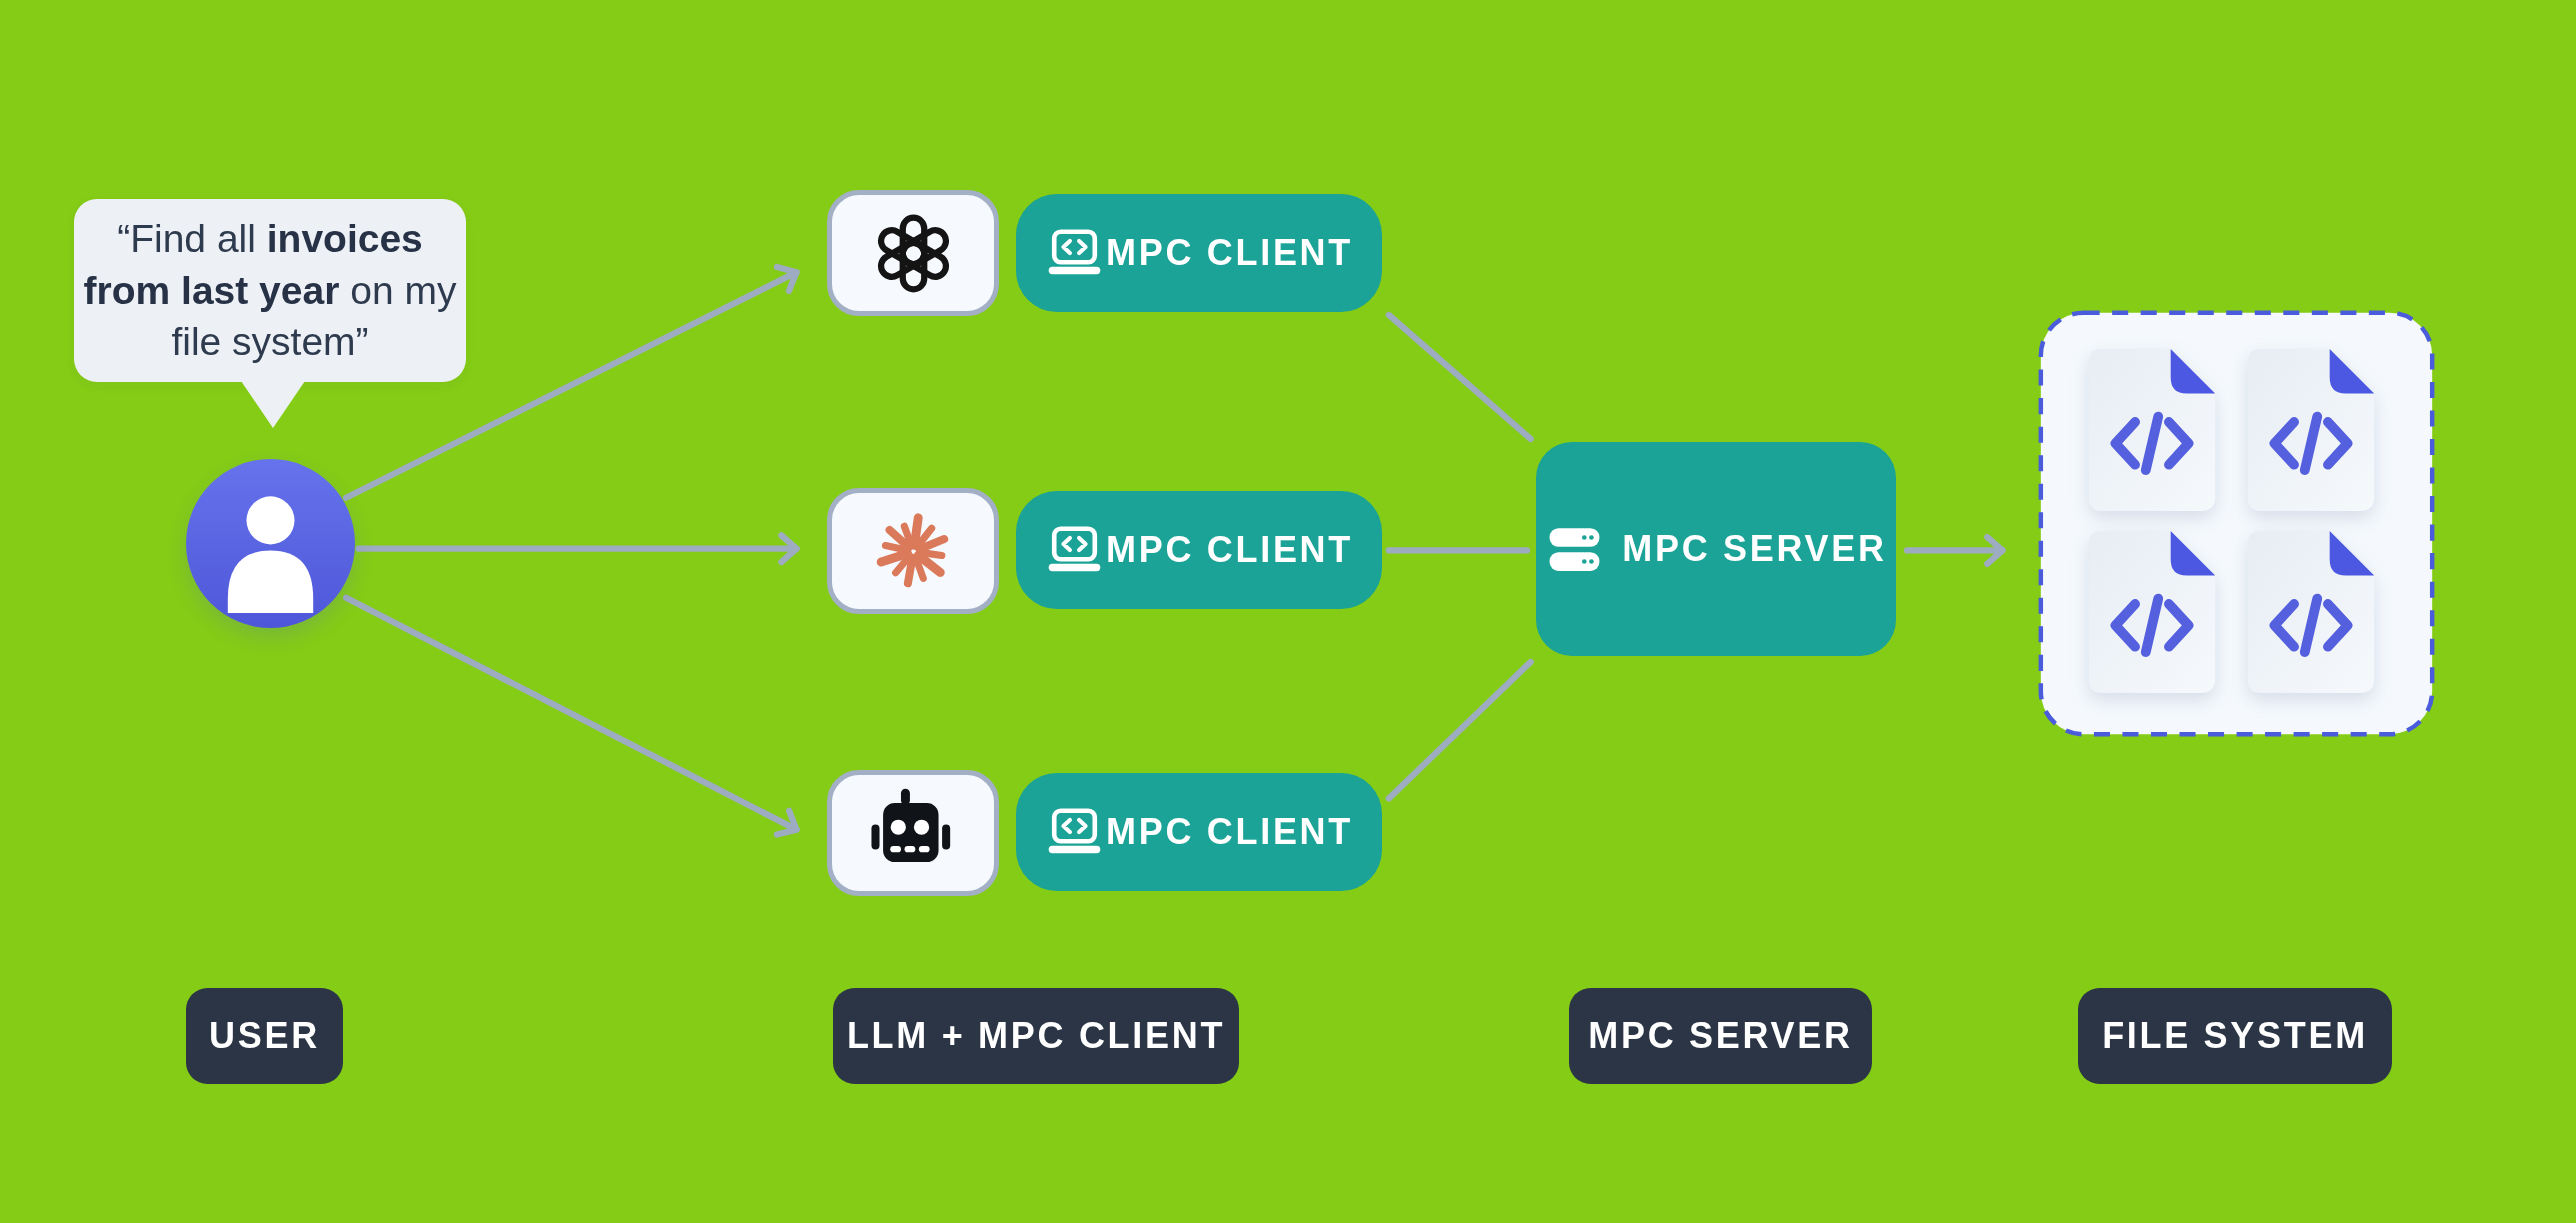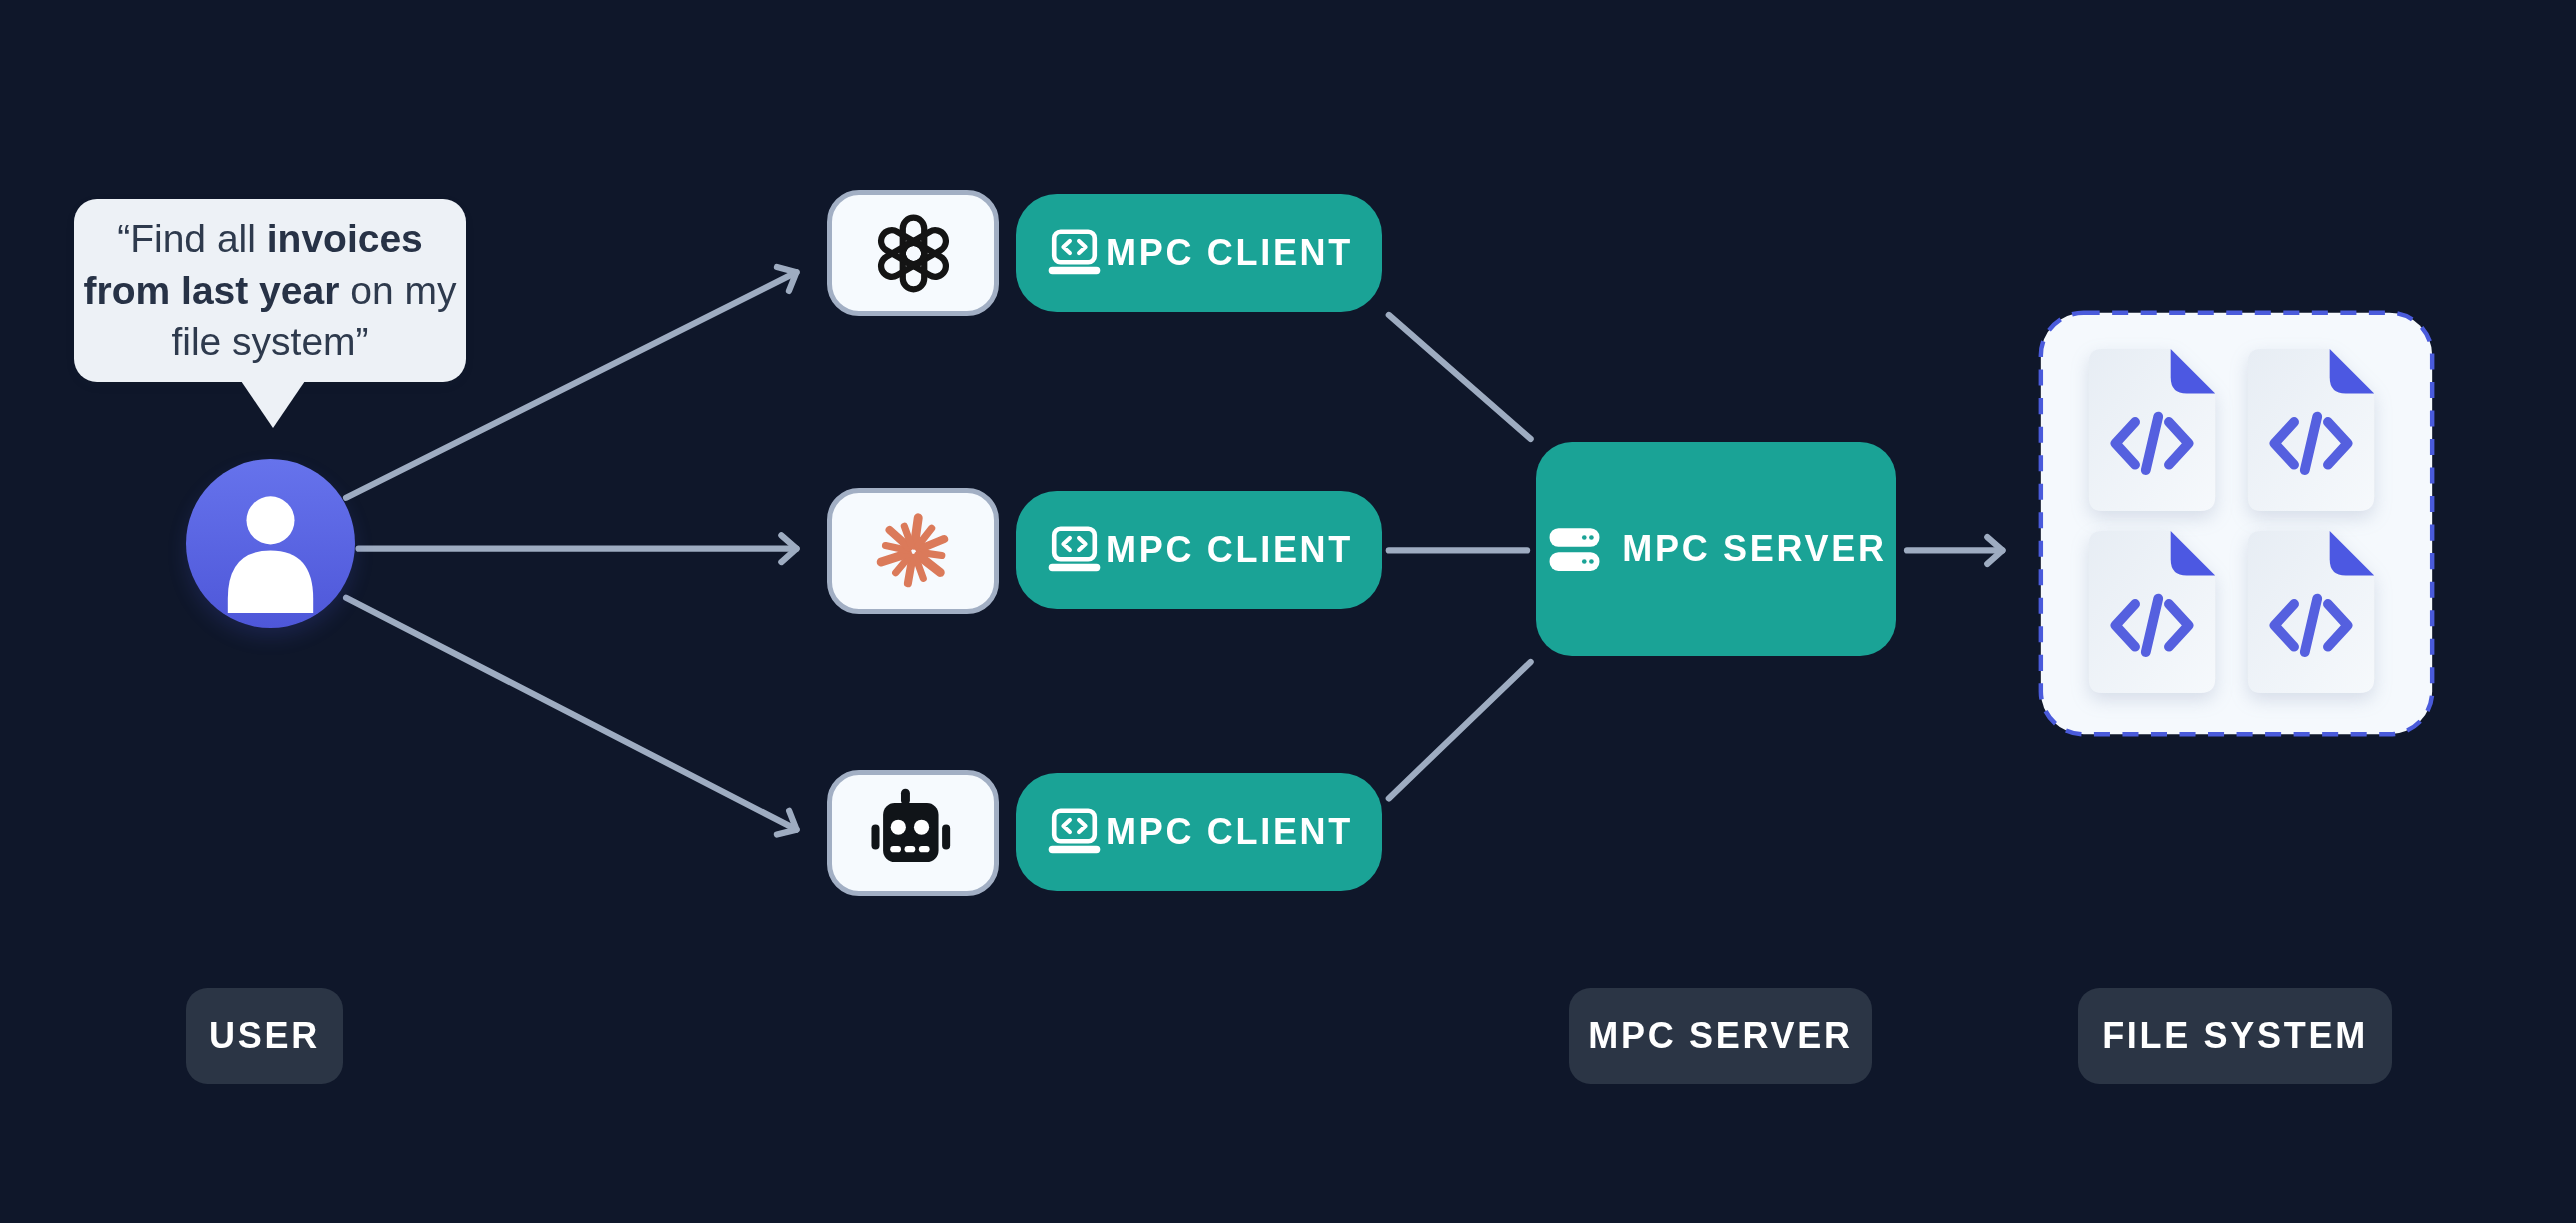--- a/index.html
+++ b/index.html
@@ -1,17 +1,17 @@
 <!DOCTYPE html>
 <html style="font-size:14.3px"><head>
 <meta charset="utf-8">
 <style>
   html,body{margin:0;padding:0;background:#ffffff;}
   #stage{
-    position:relative;width:2576px;height:1224px;overflow:hidden;background:#0f172a;
+    position:relative;width:2576px;height:1224px;overflow:hidden;background:#84cc16;
     font-family:"Liberation Sans","DejaVu Sans",sans-serif;
   }
   .abs{position:absolute;}
 
   
   .bubble{
     left:74px;top:199px;width:392px;height:183px;background:#EDF1F6;border-radius:23px;
     display:flex;align-items:center;justify-content:center;text-align:center;
     color:#2E3A4D;font-size:39px;line-height:1.32;box-shadow:0 3.6px 10.7px rgba(45,58,77,.05);
   }
@@ -230,20 +230,23 @@
         <path d="M54 84 L32 108 L54 132"></path>
           <path d="M92 84 L114 108 L92 132"></path>
           <path d="M80 78 L66 138"></path>
       </g>
     </svg>
   </div>
 
   <div class="abs legend" style="left:186px;width:157px">
       <span>USER</span>
     </div>
+  <div class="abs legend" style="left:833px;width:406px">
+      <span>LLM + MPC CLIENT</span>
+    </div>
   <div class="abs legend" style="left:1569px;width:303px">
       <span>MPC SERVER</span>
     </div>
   <div class="abs legend" style="left:2078px;width:314px">
       <span>FILE SYSTEM</span>
     </div>
 
 </div>
 
 

